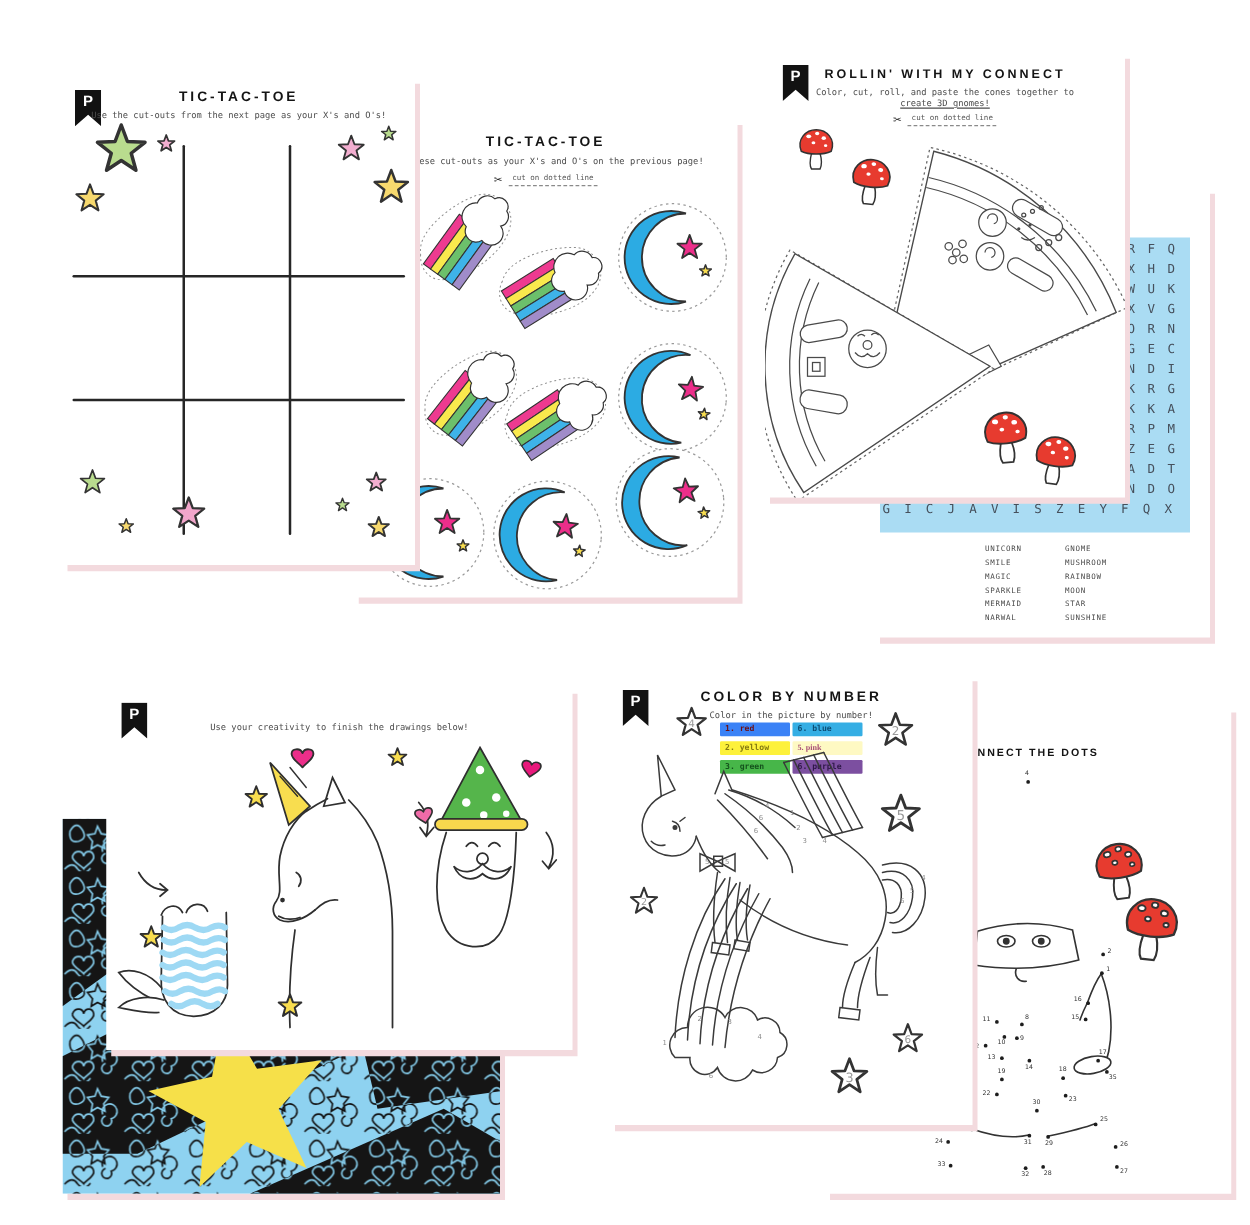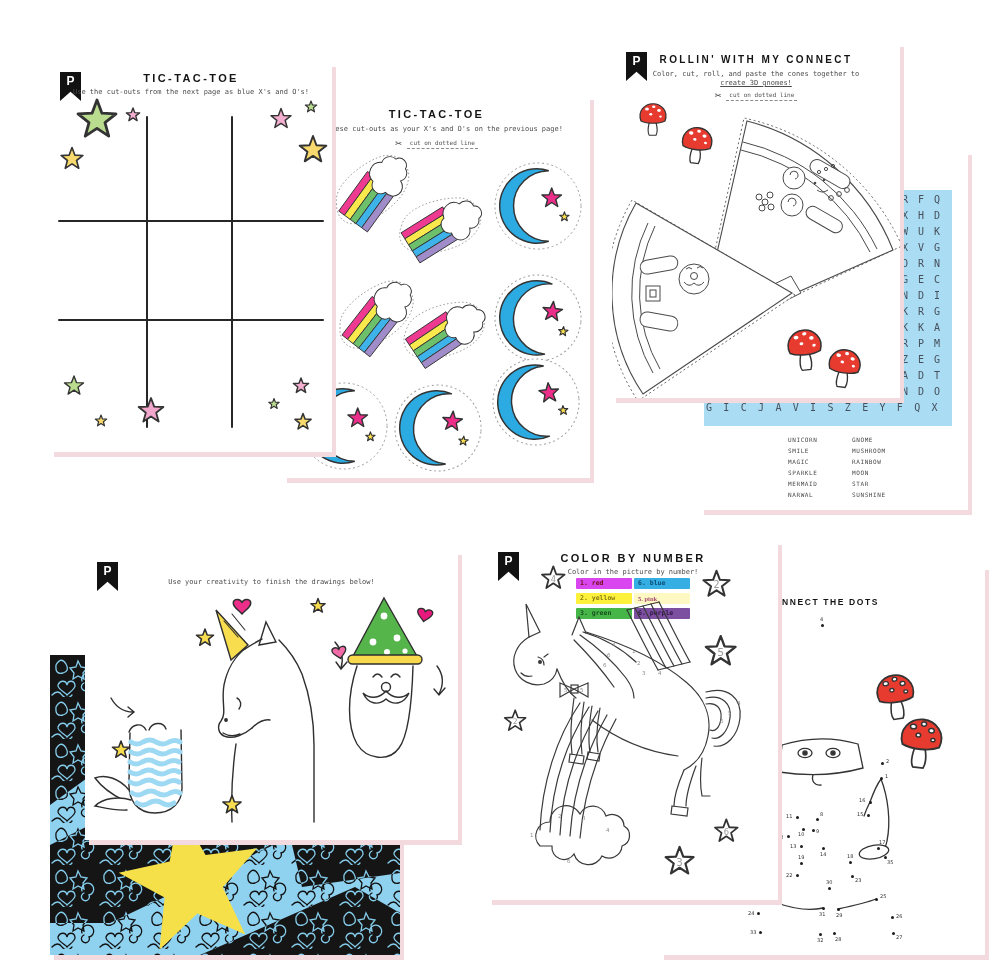--- a/index.html
+++ b/index.html
@@ -112,21 +112,21 @@
           <use href="#moon" width="90" height="90"></use>
         </g>
     </svg>
   </div>
 
   <div class="page" id="pg-ttt" style="left:50px;top:62px;width:282px;height:390px;z-index:2;">
     <div class="bookmark" style="left:10px;top:10px;">
       <span>P</span>
     </div>
     <div class="ptitle" style="top:11px;">TIC-TAC-TOE</div>
-    <div class="psub" style="top:25px;">Use the cut-outs from the next page as blue X's and O's!</div>
+    <div class="psub" style="top:25px;">Use the cut-outs from the next page as your X's and O's!</div>
     <svg class="art" width="282" height="390" viewBox="0 0 282 390">
       <g stroke="#262626" stroke-width="2" stroke-linecap="round">
         <line x1="97" y1="55" x2="97" y2="365"></line>
           <line x1="182" y1="55" x2="182" y2="365"></line>
         <line x1="9" y1="159" x2="273" y2="159"></line>
           <line x1="9" y1="258" x2="273" y2="258"></line>
       </g>
       <g stroke="#333" stroke-width="1.4">
         <use href="#star" transform="translate(47,58) scale(2)" fill="#b9dc8e"></use>
         <use href="#star" transform="translate(83,53) scale(0.7)" fill="#f3aed0" stroke-width="2"></use>
@@ -510,21 +510,21 @@
       </div>
   </div>
 
   <div class="page" id="pg-cbn" style="left:488px;top:540px;width:290px;height:360px;z-index:2;">
     <div class="bookmark" style="left:10px;top:12px;">
       <span>P</span>
     </div>
     <div class="ptitle" style="top:13px;">COLOR BY NUMBER</div>
     <div class="psub" style="top:27px;">Color in the picture by number!</div>
     <div id="cbn-legend" style="left:50%;top:38px;transform:translateX(-50%);">
-        <div class="lg" style="background: #d946ef; color: rgb(110, 16, 20);">1. red</div>
+        <div class="lg" style="background: #3b82f6; color: rgb(110, 16, 20);">1. red</div>
         <div class="lg" style="background: rgb(253, 241, 59); color: rgb(133, 122, 18);">2. yellow</div>
         <div class="lg" style="background: rgb(71, 182, 73); color: rgb(20, 81, 28);">3. green</div>
         <div class="lg" style="background: rgb(53, 174, 228); color: rgb(13, 77, 116);">6. blue</div>
         <div class="lg" style="background: #fef9c3; color: rgb(169, 79, 119); font-family: Liberation Serif, serif;">5. pink</div>
         <div class="lg" style="background: rgb(124, 79, 160); color: rgb(46, 23, 71);">6. purple</div>
       </div>
     <svg class="art" width="290" height="360" viewBox="0 0 290 360">
       <g fill="none" stroke="#3a3a3a" stroke-width="1.2" stroke-linecap="round">
         <path d="M38,64 L52,92 L41,97 Z"></path>
         <path d="M84,95 L91,77 L98,93"></path>

